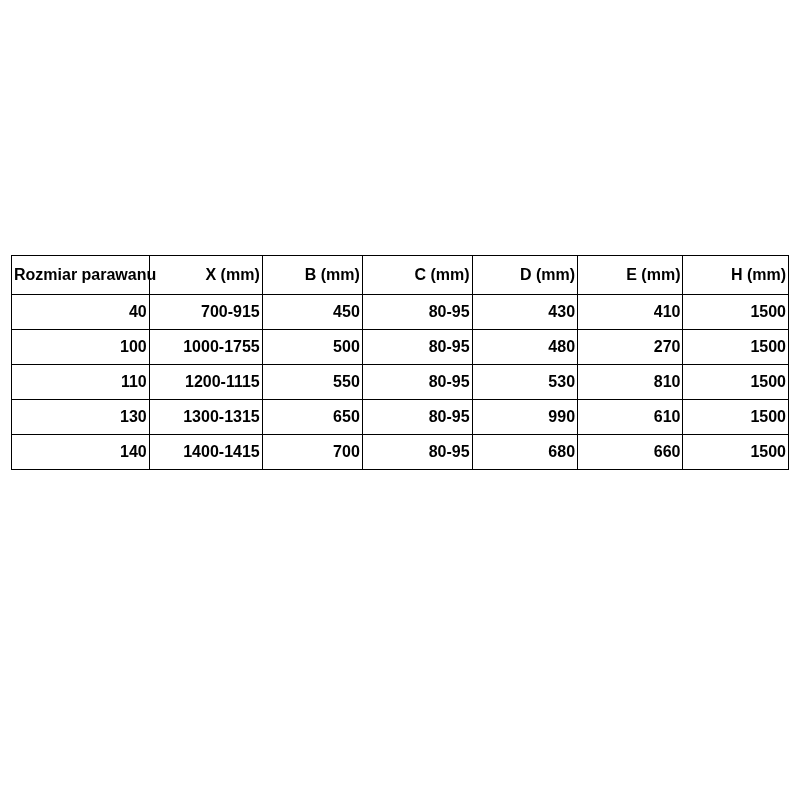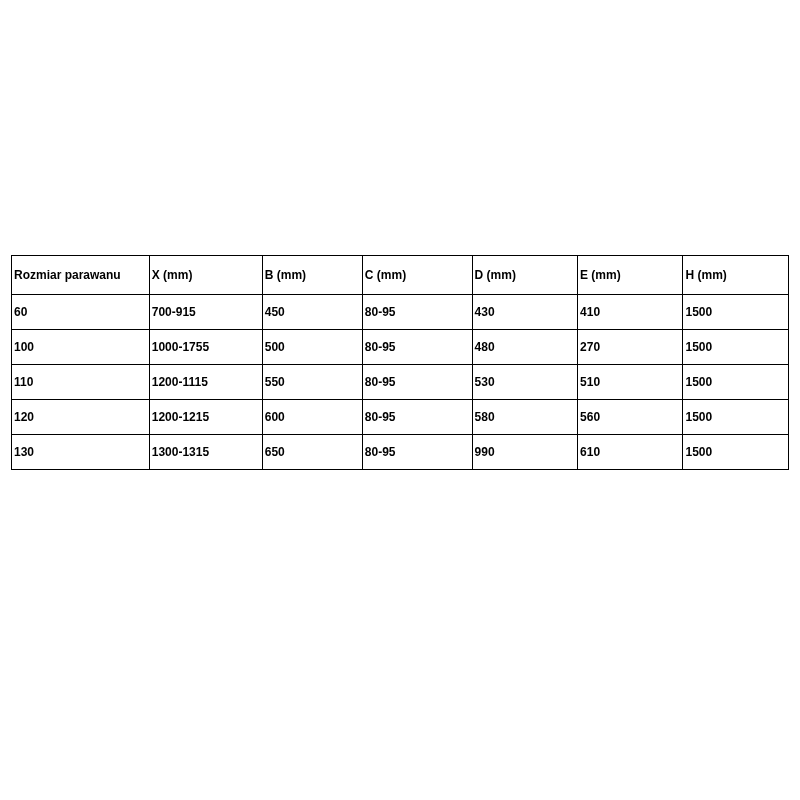--- a/index.html
+++ b/index.html
@@ -22,23 +22,23 @@
     width: 778px;
   }
   table.spec-table {
     border-collapse: collapse;
     width: 778px;
     table-layout: fixed;
   }
   table.spec-table th,
   table.spec-table td {
     border: 1px solid #000000;
-    text-align: left;
+    text-align: right;
     vertical-align: middle;
-    font-size: 12px;
+    font-size: 16px;
     font-weight: bold;
     height: 34px;
     padding: 0 2px;
     white-space: nowrap;
   }
   table.spec-table th {
     height: 38px;
   }
   col.c0 { width: 128px; }
   col.c1 { width: 105px; }
@@ -68,21 +68,21 @@
         <th>X (mm)</th>
         <th>B (mm)</th>
         <th>C (mm)</th>
         <th>D (mm)</th>
         <th>E (mm)</th>
         <th>H (mm)</th>
       </tr>
     </thead>
     <tbody>
       <tr>
-        <td>60</td>
+        <td>40</td>
         <td>700-915</td>
         <td>450</td>
         <td>80-95</td>
         <td>430</td>
         <td>410</td>
         <td>1500</td>
       </tr>
       <tr>
         <td>100</td>
         <td>1000-1755</td>
@@ -91,36 +91,36 @@
         <td>480</td>
         <td>270</td>
         <td>1500</td>
       </tr>
       <tr>
         <td>110</td>
         <td>1200-1115</td>
         <td>550</td>
         <td>80-95</td>
         <td>530</td>
-        <td>510</td>
-        <td>1500</td>
-      </tr>
-      <tr>
-        <td>120</td>
-        <td>1200-1215</td>
-        <td>600</td>
-        <td>80-95</td>
-        <td>580</td>
-        <td>560</td>
+        <td>810</td>
         <td>1500</td>
       </tr>
       <tr>
         <td>130</td>
         <td>1300-1315</td>
         <td>650</td>
         <td>80-95</td>
         <td>990</td>
         <td>610</td>
         <td>1500</td>
       </tr>
+      <tr>
+        <td>140</td>
+        <td>1400-1415</td>
+        <td>700</td>
+        <td>80-95</td>
+        <td>680</td>
+        <td>660</td>
+        <td>1500</td>
+      </tr>
     </tbody>
   </table>
 </div>
 
 </body></html>

